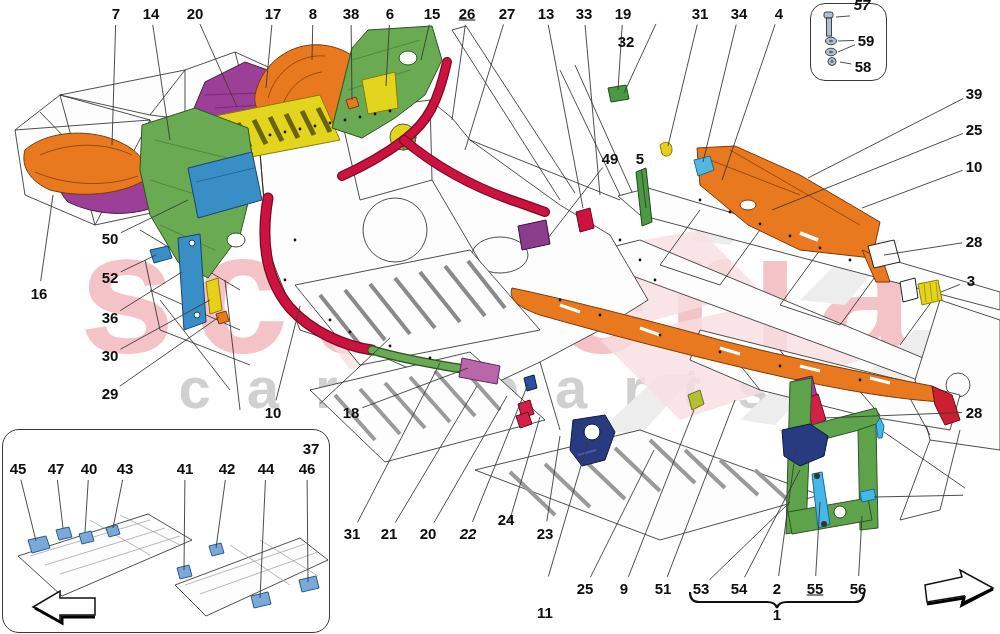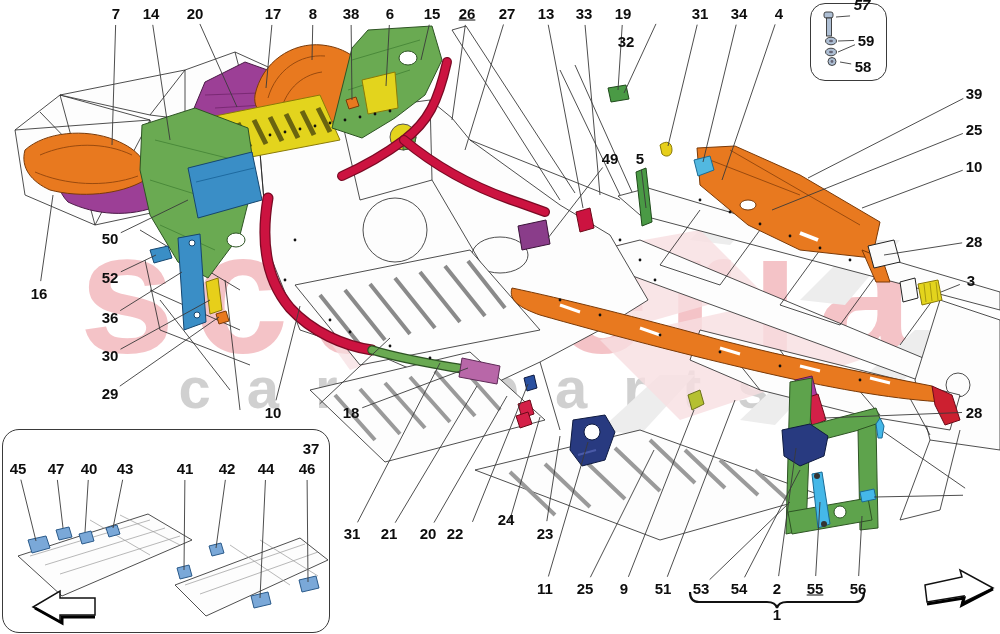--- a/index.html
+++ b/index.html
@@ -384,24 +384,24 @@
       <div class="callout" style="left: 110px; top: 277px;">52</div>
       <div class="callout" style="left: 110px; top: 317px;">36</div>
       <div class="callout" style="left: 110px; top: 355px;">30</div>
       <div class="callout" style="left: 110px; top: 393px;">29</div>
       <div class="callout" style="left: 273px; top: 412px;">10</div>
       <div class="callout" style="left: 311px; top: 412px; margin-top: 36px;">37</div>
       <div class="callout" style="left: 351px; top: 412px;">18</div>
       <div class="callout" style="left: 352px; top: 533px;">31</div>
       <div class="callout" style="left: 389px; top: 533px;">21</div>
       <div class="callout" style="left: 428px; top: 533px;">20</div>
-      <div class="callout" style="left: 455px; top: 533px;">22</div>
+      <div class="callout" style="left: 468px; top: 533px; font-style: italic;">22</div>
       <div class="callout" style="left: 506px; top: 519px;">24</div>
       <div class="callout" style="left: 545px; top: 533px;">23</div>
-      <div class="callout" style="left: 545px; top: 588px;">11</div>
+      <div class="callout" style="left: 545px; top: 612px;">11</div>
       <div class="callout" style="left: 585px; top: 588px;">25</div>
       <div class="callout" style="left: 624px; top: 588px;">9</div>
       <div class="callout" style="left: 663px; top: 588px;">51</div>
       <div class="callout" style="left: 701px; top: 588px;">53</div>
       <div class="callout" style="left: 739px; top: 588px;">54</div>
       <div class="callout" style="left: 777px; top: 588px;">2</div>
       <div class="callout" style="left: 815px; top: 588px; text-decoration: underline;">55</div>
       <div class="callout" style="left: 858px; top: 588px;">56</div>
       <div class="callout" style="left: 862px; top: 4px; font-style: italic;">57</div>
       <div class="callout" style="left: 866px; top: 40px;">59</div>

